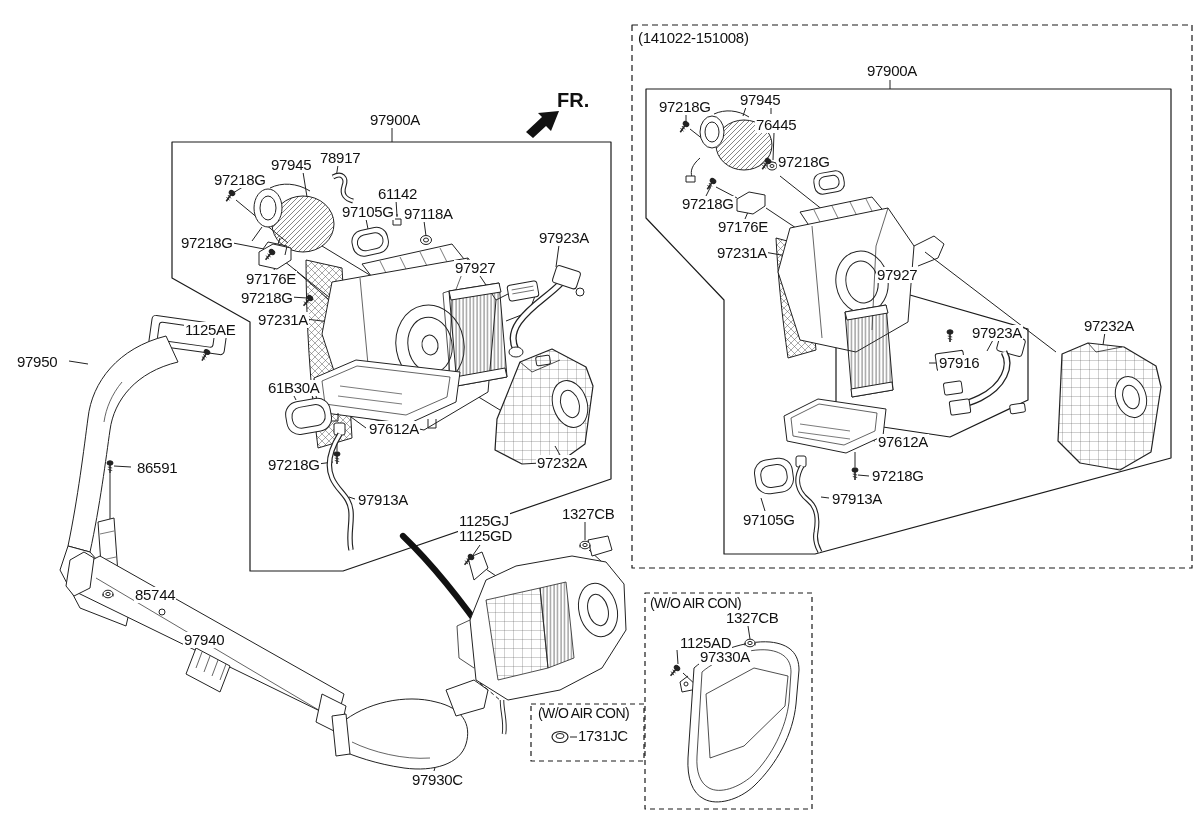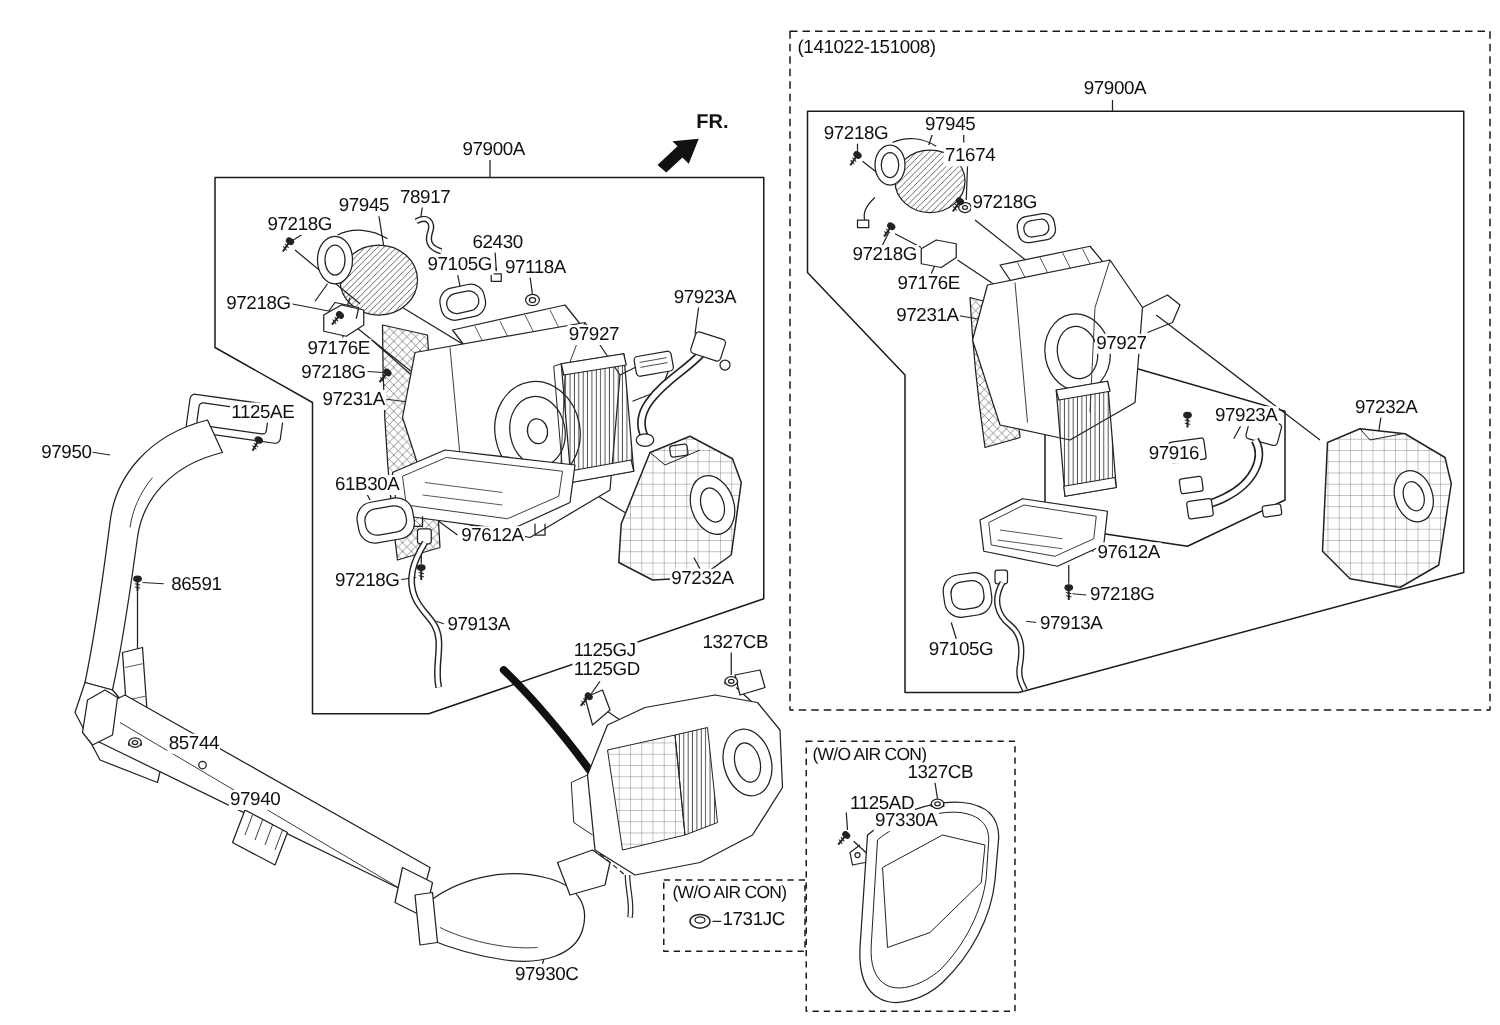--- a/index.html
+++ b/index.html
@@ -2,21 +2,21 @@
 <html><head>
 <meta charset="utf-8">
 <style>
   html,body{margin:0;padding:0;background:#fff;}
   .stage{position:relative;width:1200px;height:820px;background:#fff;overflow:hidden;
          font-family:"Liberation Sans",sans-serif;}
   .stage svg{position:absolute;left:0;top:0;}
   .lbl{position:absolute;font-size:15px;line-height:1.05;color:#111;background:#fff;
        padding:0 1px;letter-spacing:-0.3px;white-space:nowrap;}
   .cap{font-size:14px;letter-spacing:-0.6px;}
-  .big{font-size:16px;font-weight:bold;letter-spacing:0;}
+  .big{font-size:20px;font-weight:bold;letter-spacing:0;}
 </style>
 </head>
 <body>
 
 <div class="stage">
 
 <svg width="1200" height="820" viewBox="0 0 1200 820">
   <defs>
     <pattern id="pv" patternUnits="userSpaceOnUse" width="3.5" height="6">
       <path d="M1,0 V6" stroke="#333" stroke-width="0.7"></path>
@@ -332,58 +332,58 @@
       <use href="#nutg" transform="translate(750,643)"></use>
     </g>
   </g>
 </svg>
 
 <div class="lbl big" style="left:556px;top:90px">FR.</div>
 <div class="lbl" style="left:369px;top:112px">97900A</div>
 <div class="lbl" style="left:270px;top:157px">97945</div>
 <div class="lbl" style="left:319px;top:150px">78917</div>
 <div class="lbl" style="left:213px;top:172px">97218G</div>
-<div class="lbl" style="left:377px;top:186px">62430</div>
+<div class="lbl" style="left:377px;top:186px">61142</div>
 <div class="lbl" style="left:341px;top:204px">97105G</div>
 <div class="lbl" style="left:403px;top:206px">97118A</div>
 <div class="lbl" style="left:538px;top:230px">97923A</div>
 <div class="lbl" style="left:180px;top:235px">97218G</div>
 <div class="lbl" style="left:454px;top:260px">97927</div>
 <div class="lbl" style="left:245px;top:271px">97176E</div>
 <div class="lbl" style="left:240px;top:290px">97218G</div>
 <div class="lbl" style="left:257px;top:312px">97231A</div>
 <div class="lbl" style="left:184px;top:322px">1125AE</div>
-<div class="lbl" style="left:32px;top:354px">97950</div>
+<div class="lbl" style="left:16px;top:354px">97950</div>
 <div class="lbl" style="left:267px;top:380px">61B30A</div>
 <div class="lbl" style="left:368px;top:421px">97612A</div>
 <div class="lbl" style="left:267px;top:457px">97218G</div>
 <div class="lbl" style="left:536px;top:455px">97232A</div>
 <div class="lbl" style="left:357px;top:492px">97913A</div>
 <div class="lbl" style="left:136px;top:460px">86591</div>
 <div class="lbl" style="left:134px;top:587px">85744</div>
 <div class="lbl" style="left:458px;top:513px">1125GJ</div>
 <div class="lbl" style="left:458px;top:528px">1125GD</div>
 <div class="lbl" style="left:561px;top:506px">1327CB</div>
 <div class="lbl" style="left:183px;top:632px">97940</div>
 <div class="lbl" style="left:411px;top:772px">97930C</div>
 <div class="lbl cap" style="left:537px;top:706px">(W/O AIR CON)</div>
 <div class="lbl" style="left:577px;top:728px">1731JC</div>
 
 <div class="lbl" style="left:637px;top:30px">(141022-151008)</div>
 <div class="lbl" style="left:866px;top:63px">97900A</div>
 <div class="lbl" style="left:658px;top:99px">97218G</div>
 <div class="lbl" style="left:739px;top:92px">97945</div>
-<div class="lbl" style="left:755px;top:117px">71674</div>
+<div class="lbl" style="left:755px;top:117px">76445</div>
 <div class="lbl" style="left:777px;top:154px">97218G</div>
 <div class="lbl" style="left:681px;top:196px">97218G</div>
 <div class="lbl" style="left:717px;top:219px">97176E</div>
 <div class="lbl" style="left:716px;top:245px">97231A</div>
 <div class="lbl" style="left:876px;top:267px">97927</div>
 <div class="lbl" style="left:971px;top:325px">97923A</div>
-<div class="lbl" style="left:918px;top:355px">97916</div>
+<div class="lbl" style="left:938px;top:355px">97916</div>
 <div class="lbl" style="left:1083px;top:318px">97232A</div>
 <div class="lbl" style="left:877px;top:434px">97612A</div>
 <div class="lbl" style="left:871px;top:468px">97218G</div>
 <div class="lbl" style="left:831px;top:491px">97913A</div>
 <div class="lbl" style="left:742px;top:512px">97105G</div>
 
 <div class="lbl cap" style="left:649px;top:596px">(W/O AIR CON)</div>
 <div class="lbl" style="left:725px;top:610px">1327CB</div>
 <div class="lbl" style="left:679px;top:635px">1125AD</div>
 <div class="lbl" style="left:699px;top:649px">97330A</div>

